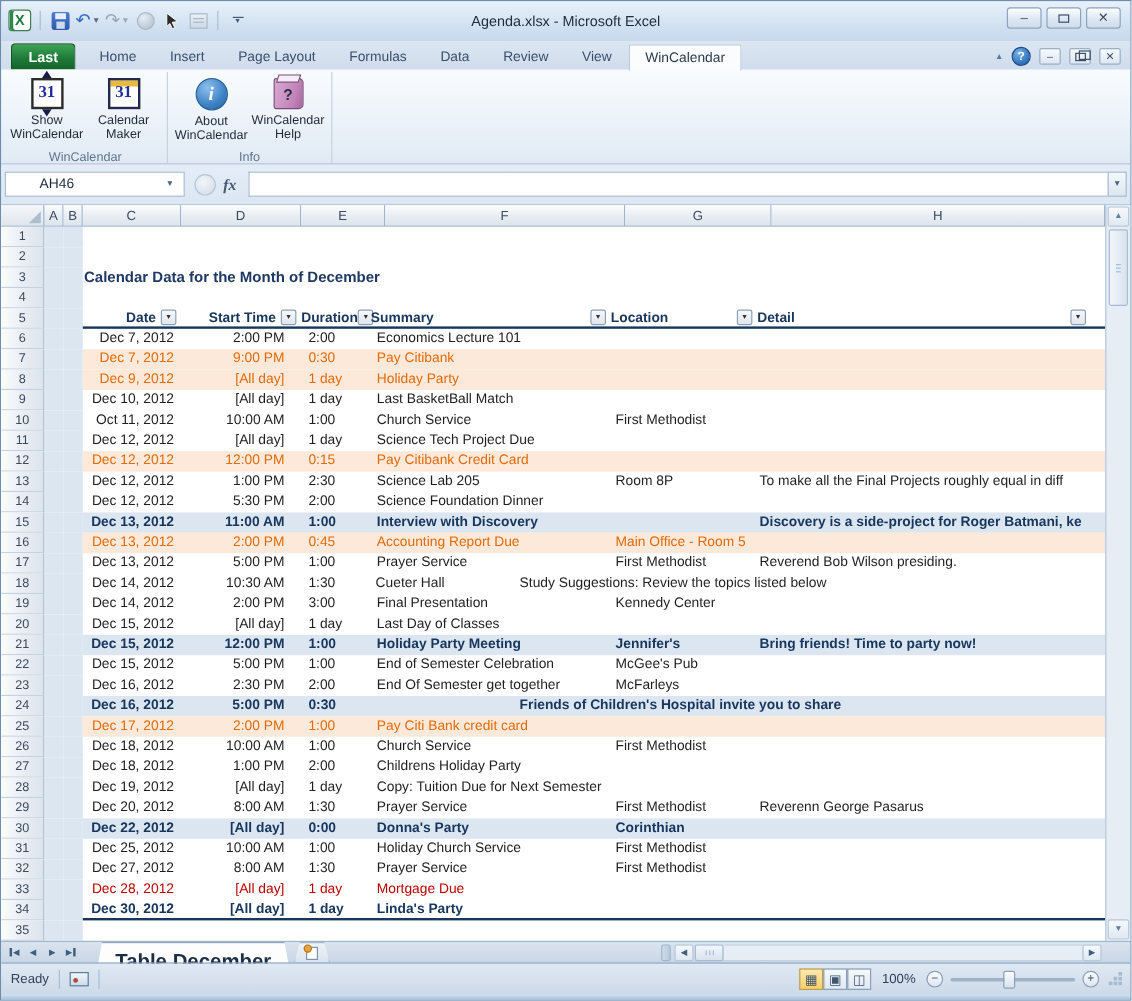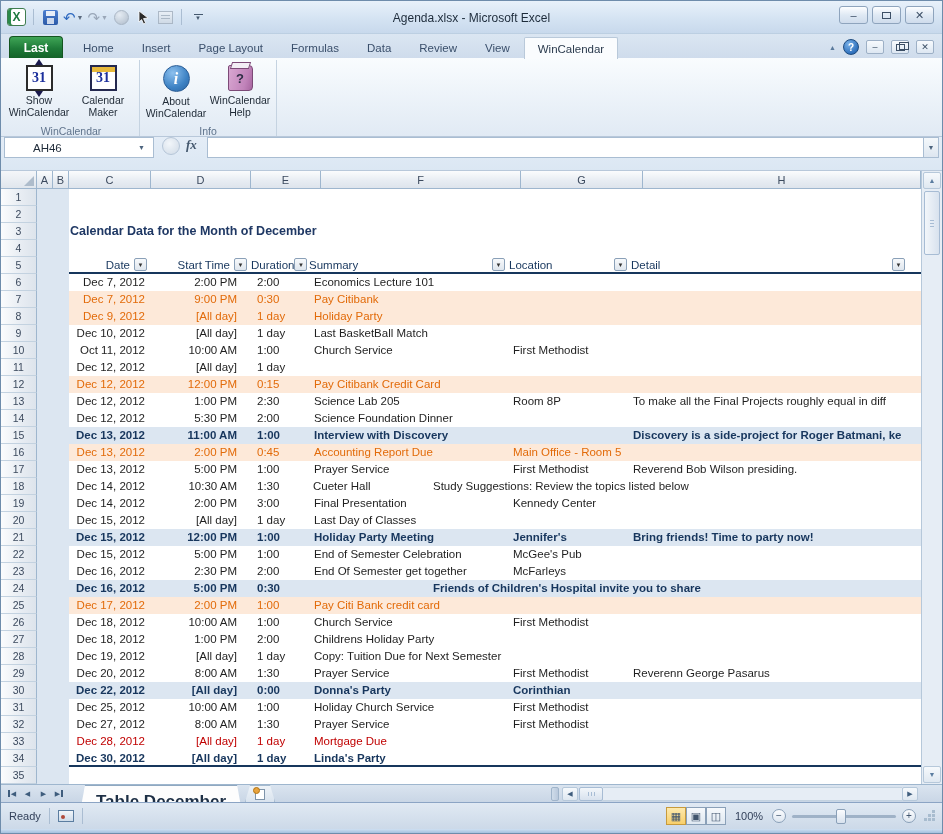--- a/index.html
+++ b/index.html
@@ -51,21 +51,21 @@
   .rbtn .rlabel{font-size:10.5px;line-height:11.5px;color:#1f2a36;text-align:center;margin-top:4px}
   .cal31{position:relative;width:27px;height:26px;background:#fff;border:2px solid #2b2b2b;display:flex;align-items:center;justify-content:center;font-weight:bold;font-size:14px;color:#1c2f9c;font-family:"Liberation Serif",serif}
   .cal31.arrows:before{content:"";position:absolute;top:-8px;left:50%;margin-left:-4px;border-left:4px solid transparent;border-right:4px solid transparent;border-bottom:6px solid #1a1a4d}
   .cal31.arrows:after{content:"";position:absolute;bottom:-8px;left:50%;margin-left:-4px;border-left:4px solid transparent;border-right:4px solid transparent;border-top:6px solid #1a1a4d}
   .cal31.maker{border-color:#23284f;box-shadow:inset 0 5px 0 #e7b93c}
   .info-circle{width:27px;height:27px;border-radius:50%;background:radial-gradient(circle at 35% 28%,#8cc0ee,#3d82c4 60%,#2a62a0);border:1px solid #2a5d96;color:#fff;display:flex;align-items:center;justify-content:center;font:bold italic 16px "Liberation Serif",serif}
   .book-help{position:relative;width:25px;height:26px;background:linear-gradient(105deg,#d9a8d2,#c183ba 70%,#a766a0);border:1px solid #7c4a77;border-radius:2px 4px 4px 2px;display:flex;align-items:center;justify-content:center;color:#2d2d44;font-weight:bold;font-size:13px}
   .book-help:before{content:"";position:absolute;top:-4px;left:2px;right:2px;height:5px;background:#f3eef5;border:1px solid #7c4a77;transform:skewX(-18deg)}
 
   
-  .formulabar{height:34px;background:linear-gradient(#e4edf7,#dbe7f3);display:flex;padding:0 3px;border-bottom:1px solid #b8c8da}
+  .formulabar{height:34px;background:linear-gradient(#e4edf7,#dbe7f3);display:flex;align-items:center;padding:0 3px;border-bottom:1px solid #b8c8da}
   .namebox{width:150px;height:21px;background:#fff;border:1px solid #a9bdd2;display:flex;align-items:center;font-size:11.5px;color:#1e2a38;padding-left:28px;position:relative}
   .namebox .nb-drop{position:absolute;right:2px;top:2px;bottom:2px;width:15px;display:flex;align-items:center;justify-content:center;font-size:7px;color:#4c6villea}
   .nb-drop{color:#4c647e}
   .fb-grip{width:18px;height:18px;border-radius:50%;background:radial-gradient(circle at 40% 35%,#f2f6fa,#cfdae6);border:1px solid #b6c6d8;margin:0 4px 0 8px}
   .fx{font:italic bold 13px "Liberation Serif",serif;color:#44586e;margin:0 10px 0 2px}
   .fb-input{flex:1;height:21px;background:#fff;border:1px solid #a9bdd2;border-right:none}
   .fb-chev{width:16px;height:21px;background:linear-gradient(#f4f8fb,#dde6f0);border:1px solid #a9bdd2;display:flex;align-items:center;justify-content:center;font-size:7px;color:#4c647e}
 
   
   .colheaders{display:flex;height:18px;background:#e7edf4}
@@ -90,21 +90,21 @@
   .cell.c-det{padding-left:2px;overflow:hidden}
   .r-peach .cells{background:#FDE9D9}
   .r-peach .cell{color:#E26B0A}
   .r-blue .cells{background:#DCE6F1}
   .r-blue .cell{color:#17365D;font-weight:bold}
   .r-red .cell{color:#C00000}
   .r-boldnavy .cell{color:#17365D;font-weight:bold}
   .r-header .cells{border-bottom:2px solid #16365c}
   .r-lastline .cells{border-bottom:2px solid #16365c}
   .sheet-title{font-size:12.5px;font-weight:bold;color:#1F3864;line-height:17px;padding-left:1px;white-space:nowrap}
-  .hcell{display:flex;align-items:center;height:15px;font-size:11.5px;font-weight:normal;color:#17365D}
+  .hcell{display:flex;align-items:center;height:15px;font-size:11.5px;font-weight:bold;color:#17365D}
   .hcell .hlabel{white-space:nowrap}
   .hcell.right{justify-content:flex-end}
   .hcell .filter-btn{width:13px;height:13px;margin:0 4px;border:1px solid #8aa0b8;border-radius:2px;background:linear-gradient(#f7f9fb,#dfe6ee);display:flex;align-items:center;justify-content:center;font-size:6px;color:#333;flex:0 0 auto}
   .hcell.left .filter-btn{margin-left:auto;margin-right:4px}
 
   
   .vscroll{position:absolute;left:920px;top:0;width:21px;height:613px;background:#e6edf5;border-left:1px solid #b6c8da;display:flex;flex-direction:column}
   .vs-btn{height:17px;display:flex;align-items:center;justify-content:center;font-size:7px;color:#5b7da0;background:linear-gradient(#f6f9fc,#dfe8f1);border:1px solid #b6c8da;border-radius:2px;margin:1px}
   .vs-thumb{height:64px;margin:1px 2px;border:1px solid #a7bcd4;border-radius:2px;background:linear-gradient(90deg,#f2f6fa,#d8e2ee);position:relative}
   .vs-thumb:before{content:"";position:absolute;left:5px;right:5px;top:28px;height:1px;background:#a7bcd4;box-shadow:0 3px 0 #a7bcd4,0 6px 0 #a7bcd4}
@@ -388,20 +388,21 @@
           </div>
         </div>
         <div class="g-row r-normal">
           <div class="rowhdr">11</div>
           <div class="stripA"></div>
           <div class="stripB"></div>
           <div class="cells">
             <div class="cell w-c c-date">Dec 12, 2012</div>
             <div class="cell w-d c-start">[All day]</div>
             <div class="cell w-e c-dur">1 day</div>
+            <div class="cell w-f c-sum">Science Tech Project Due</div>
             <div class="cell w-g c-loc"></div>
             <div class="cell w-h c-det"></div>
           </div>
         </div>
         <div class="g-row r-peach">
           <div class="rowhdr">12</div>
           <div class="stripA"></div>
           <div class="stripB"></div>
           <div class="cells">
             <div class="cell w-c c-date">Dec 12, 2012</div>

